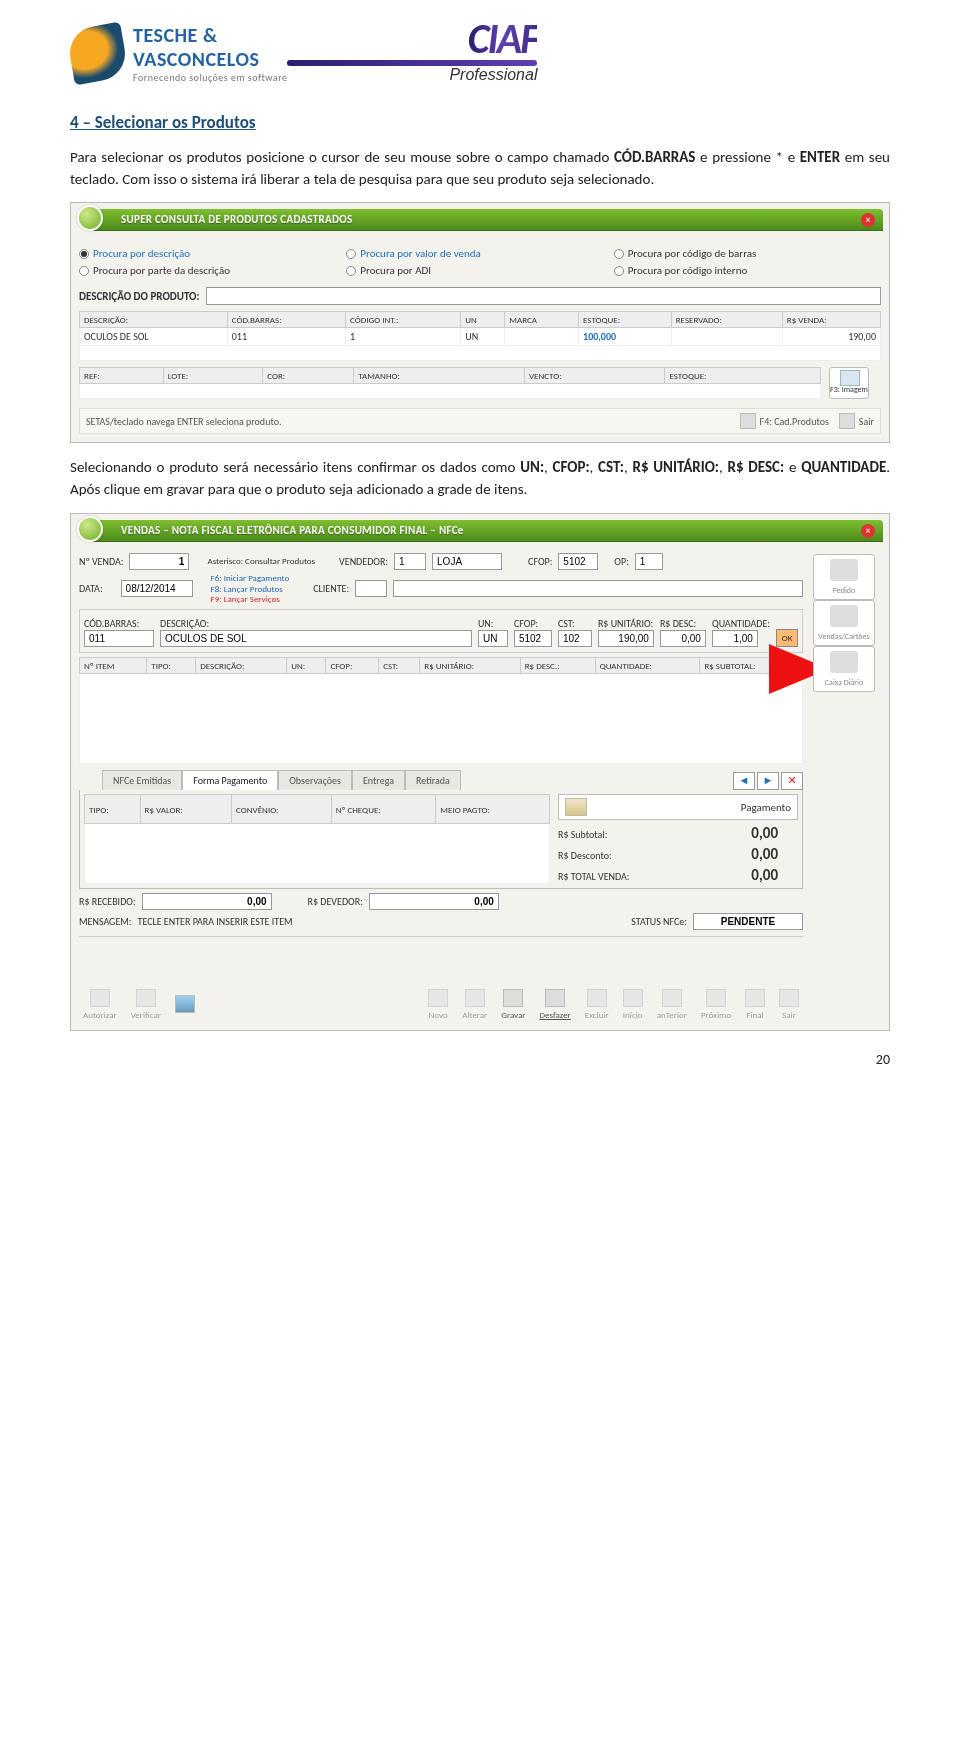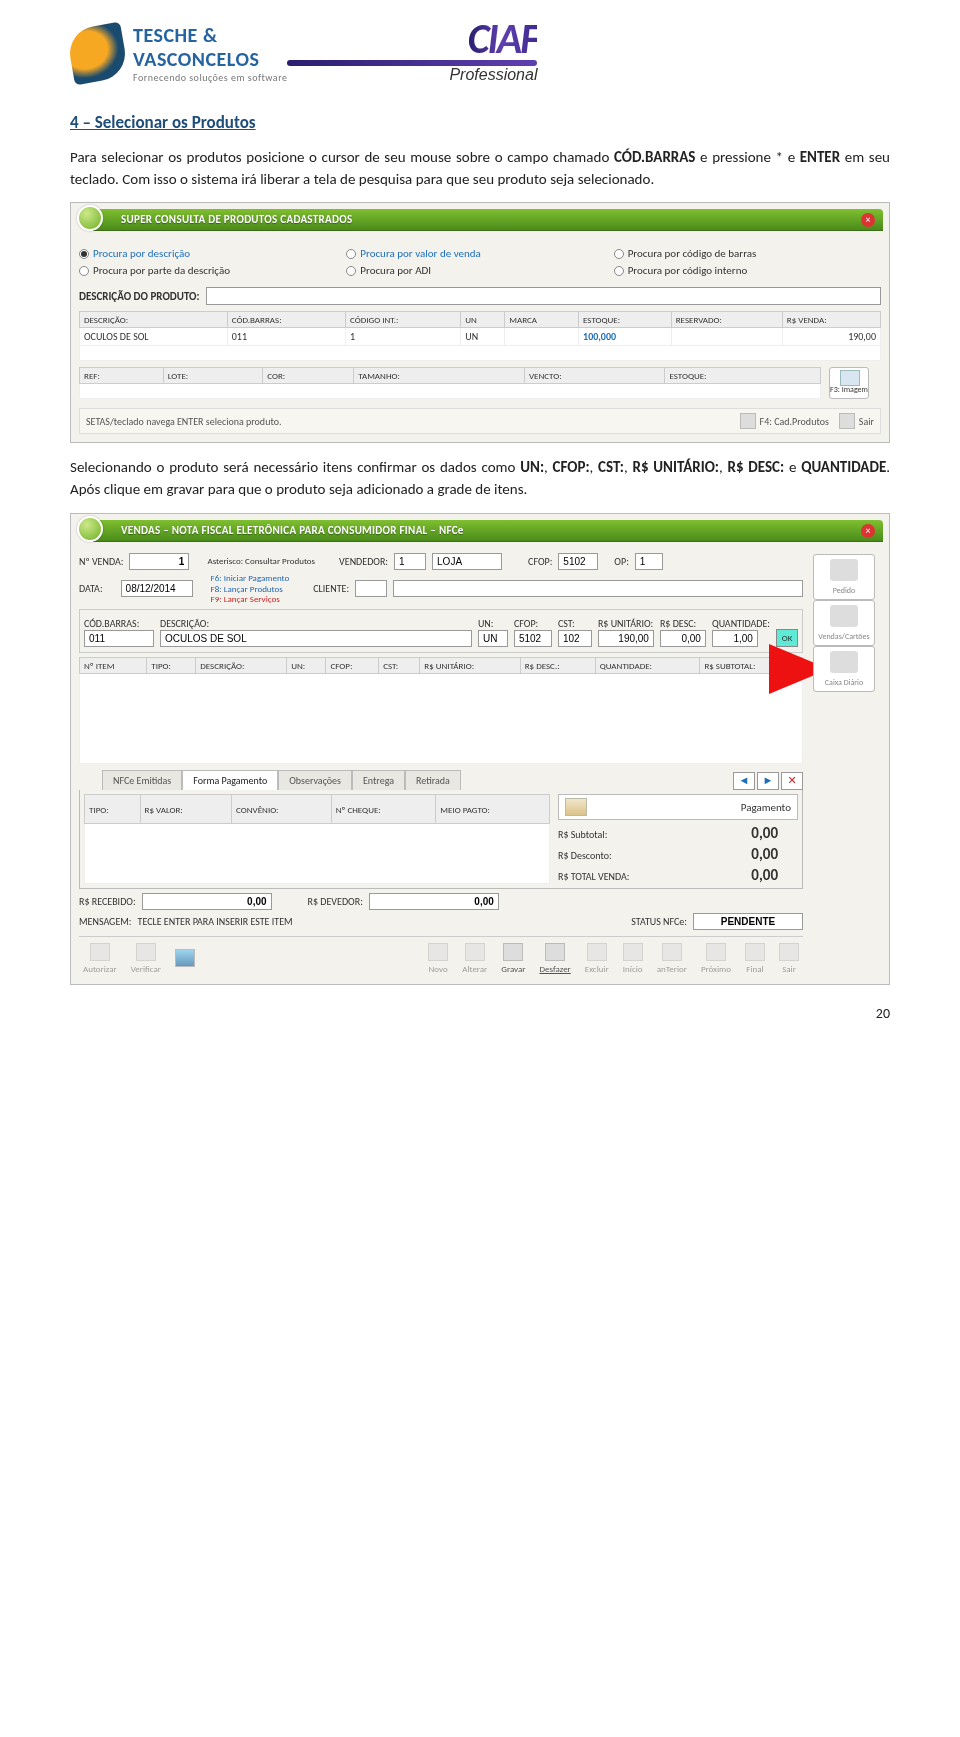--- a/index.html
+++ b/index.html
@@ -59,21 +59,21 @@
   .side-btn::before { content:""; position:absolute; top:2px; left:10px; width:18px; height:14px; background:#d9e6f2; border:1px solid #9bb; }
 
   
   .form-row { display:flex; gap:6px; align-items:center; margin:3px 0; font-size:10px; }
   .form-row .l { color:#333; font-size:10px; white-space:nowrap; }
   .form-row .inp { height:17px; border:1px solid #999; background:#fff; font-size:10px; padding:1px 4px; }
 
   .shortcuts { font-size:9px; color:#2368b3; line-height:1.2; }
   .shortcuts .top { color:#333; }
 
-  .ok-btn { width:22px; height:18px; border:1px solid #888; background:#5eead4; font-size:9px; text-align:center; line-height:16px; }
+  .ok-btn { width:22px; height:18px; border:1px solid #888; background:#fdba74; font-size:9px; text-align:center; line-height:16px; }
 
   .right-col { position:absolute; right:10px; top:40px; width:70px; display:flex; flex-direction:column; align-items:center; }
   .right-tile { width:62px; height:46px; background:#fff; border:1px solid #bbb; border-radius:3px; font-size:8px; text-align:center; padding-top:30px; position:relative; color:#888; }
   .right-tile.gray::before { content:""; position:absolute; top:4px; left:16px; width:28px; height:22px; background:#ddd; border-radius:3px; }
   .arrow { position:absolute; right:60px; top:130px; width:0; height:0; }
   .arrow::before { content:""; position:absolute; left:-60px; top:0; border-left:60px solid #e11; border-top:25px solid transparent; border-bottom:25px solid transparent; }
   .arrow::after { content:""; position:absolute; left:0; top:8px; width:40px; height:34px; background:#e11; }
 
   .tabs { display:flex; gap:0; margin-top:6px; }
   .tab { font-size:10px; padding:3px 10px; background:#e9e7e2; border:1px solid #bbb; border-bottom:none; color:#555; }
@@ -81,21 +81,21 @@
 
   .nav-btns { display:flex; gap:2px; margin-left:auto; }
   .nav-btn { width:22px; height:18px; border:1px solid #999; background:#fff; font-size:11px; text-align:center; line-height:16px; color:#1f6fb8; }
   .nav-btn.close { color:#c22; }
 
   .totals { display:flex; flex-direction:column; gap:3px; margin-left:auto; }
   .tot-line { display:flex; justify-content:space-between; width:220px; font-size:10px; align-items:baseline; }
   .tot-line .v { font-weight:700; font-size:15px; }
 
   .bottom-toolbar { display:flex; gap:14px; align-items:center; border-top:1px solid #ccc; padding:6px 4px 2px; margin-top:6px; }
-  .tool { display:flex; flex-direction:column; align-items:center; font-size:9px; color:#555; gap:2px; }
+  .tool { display:flex; flex-direction:column; align-items:center; font-size:9px; color:#555; gap:2px;margin-top:46px; }
   .tool .ico { width:20px; height:18px; background:#ddd; border:1px solid #bbb; }
   .tool.disabled { opacity:.55; }
 
   .pagenum { text-align:right; font-size:14px; margin-top:20px; }
 </style>
 </head>
 <body>
 
 <div class="header-logos">
   <div class="logo-left">

